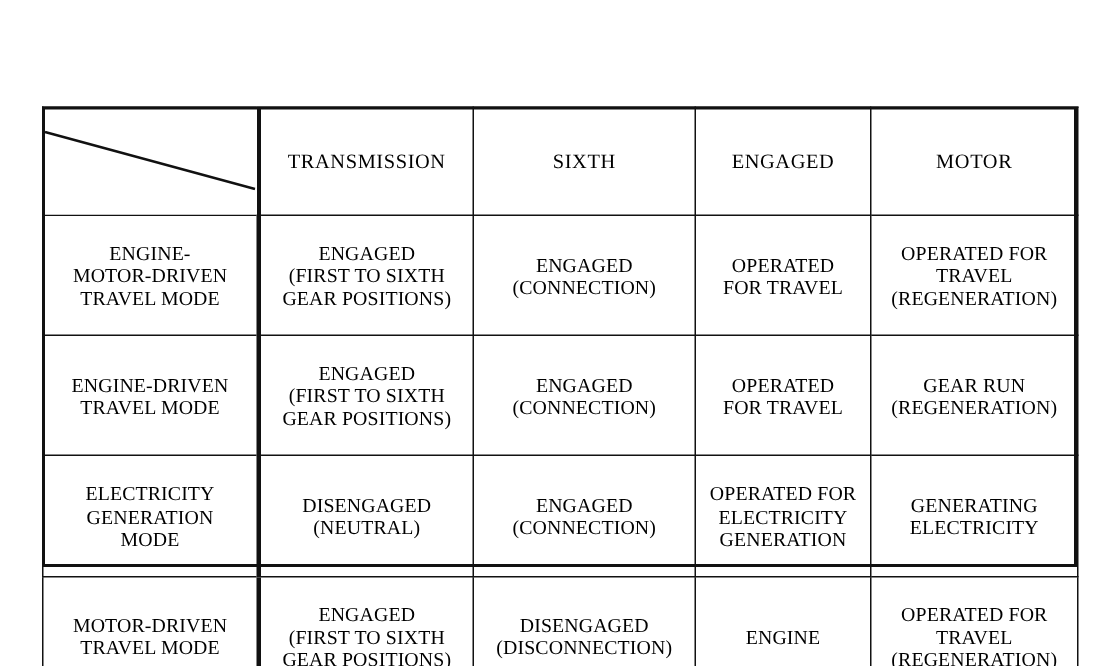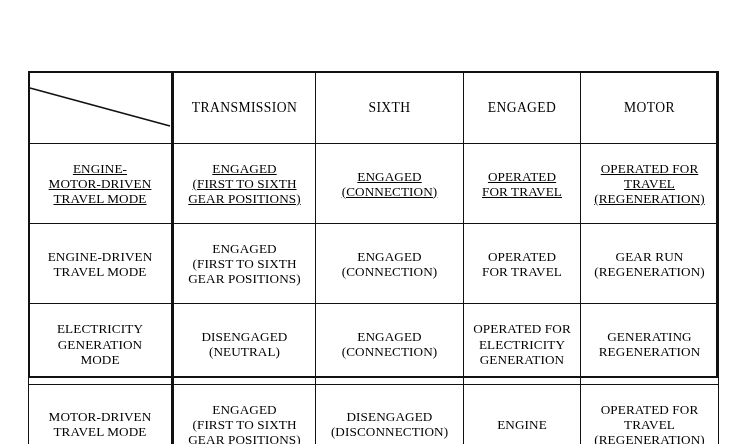--- a/index.html
+++ b/index.html
@@ -80,21 +80,21 @@
   tr.header-row td.corner-cell {
     position: relative;
     padding: 0;
   }
   tr.header-row td.corner-cell svg {
     display: block;
     width: 100%;
     height: 100%;
   }
 
-  tr.r0 td { height: 71px; text-decoration: underline; }
+  tr.r0 td { height: 71px; }
   tr.r1 td { height: 63px; }
   tr.r2 td { height: 68px; }
   tr.r3 td { height: 65px; }
 
   .cell-text {
     display: block;
     white-space: pre-line;
   }
 </style>
 </head>
@@ -194,21 +194,21 @@
           <span class="cell-text">ENGAGED
 (CONNECTION)</span>
         </td>
         <td>
           <span class="cell-text">OPERATED FOR
 ELECTRICITY
 GENERATION</span>
         </td>
         <td>
           <span class="cell-text">GENERATING
-REGENERATION</span>
+ELECTRICITY</span>
         </td>
       </tr>
 
       <tr class="r3">
         <td class="col-0">
           <span class="cell-text">MOTOR-DRIVEN
 TRAVEL MODE</span>
         </td>
         <td>
           <span class="cell-text">ENGAGED

